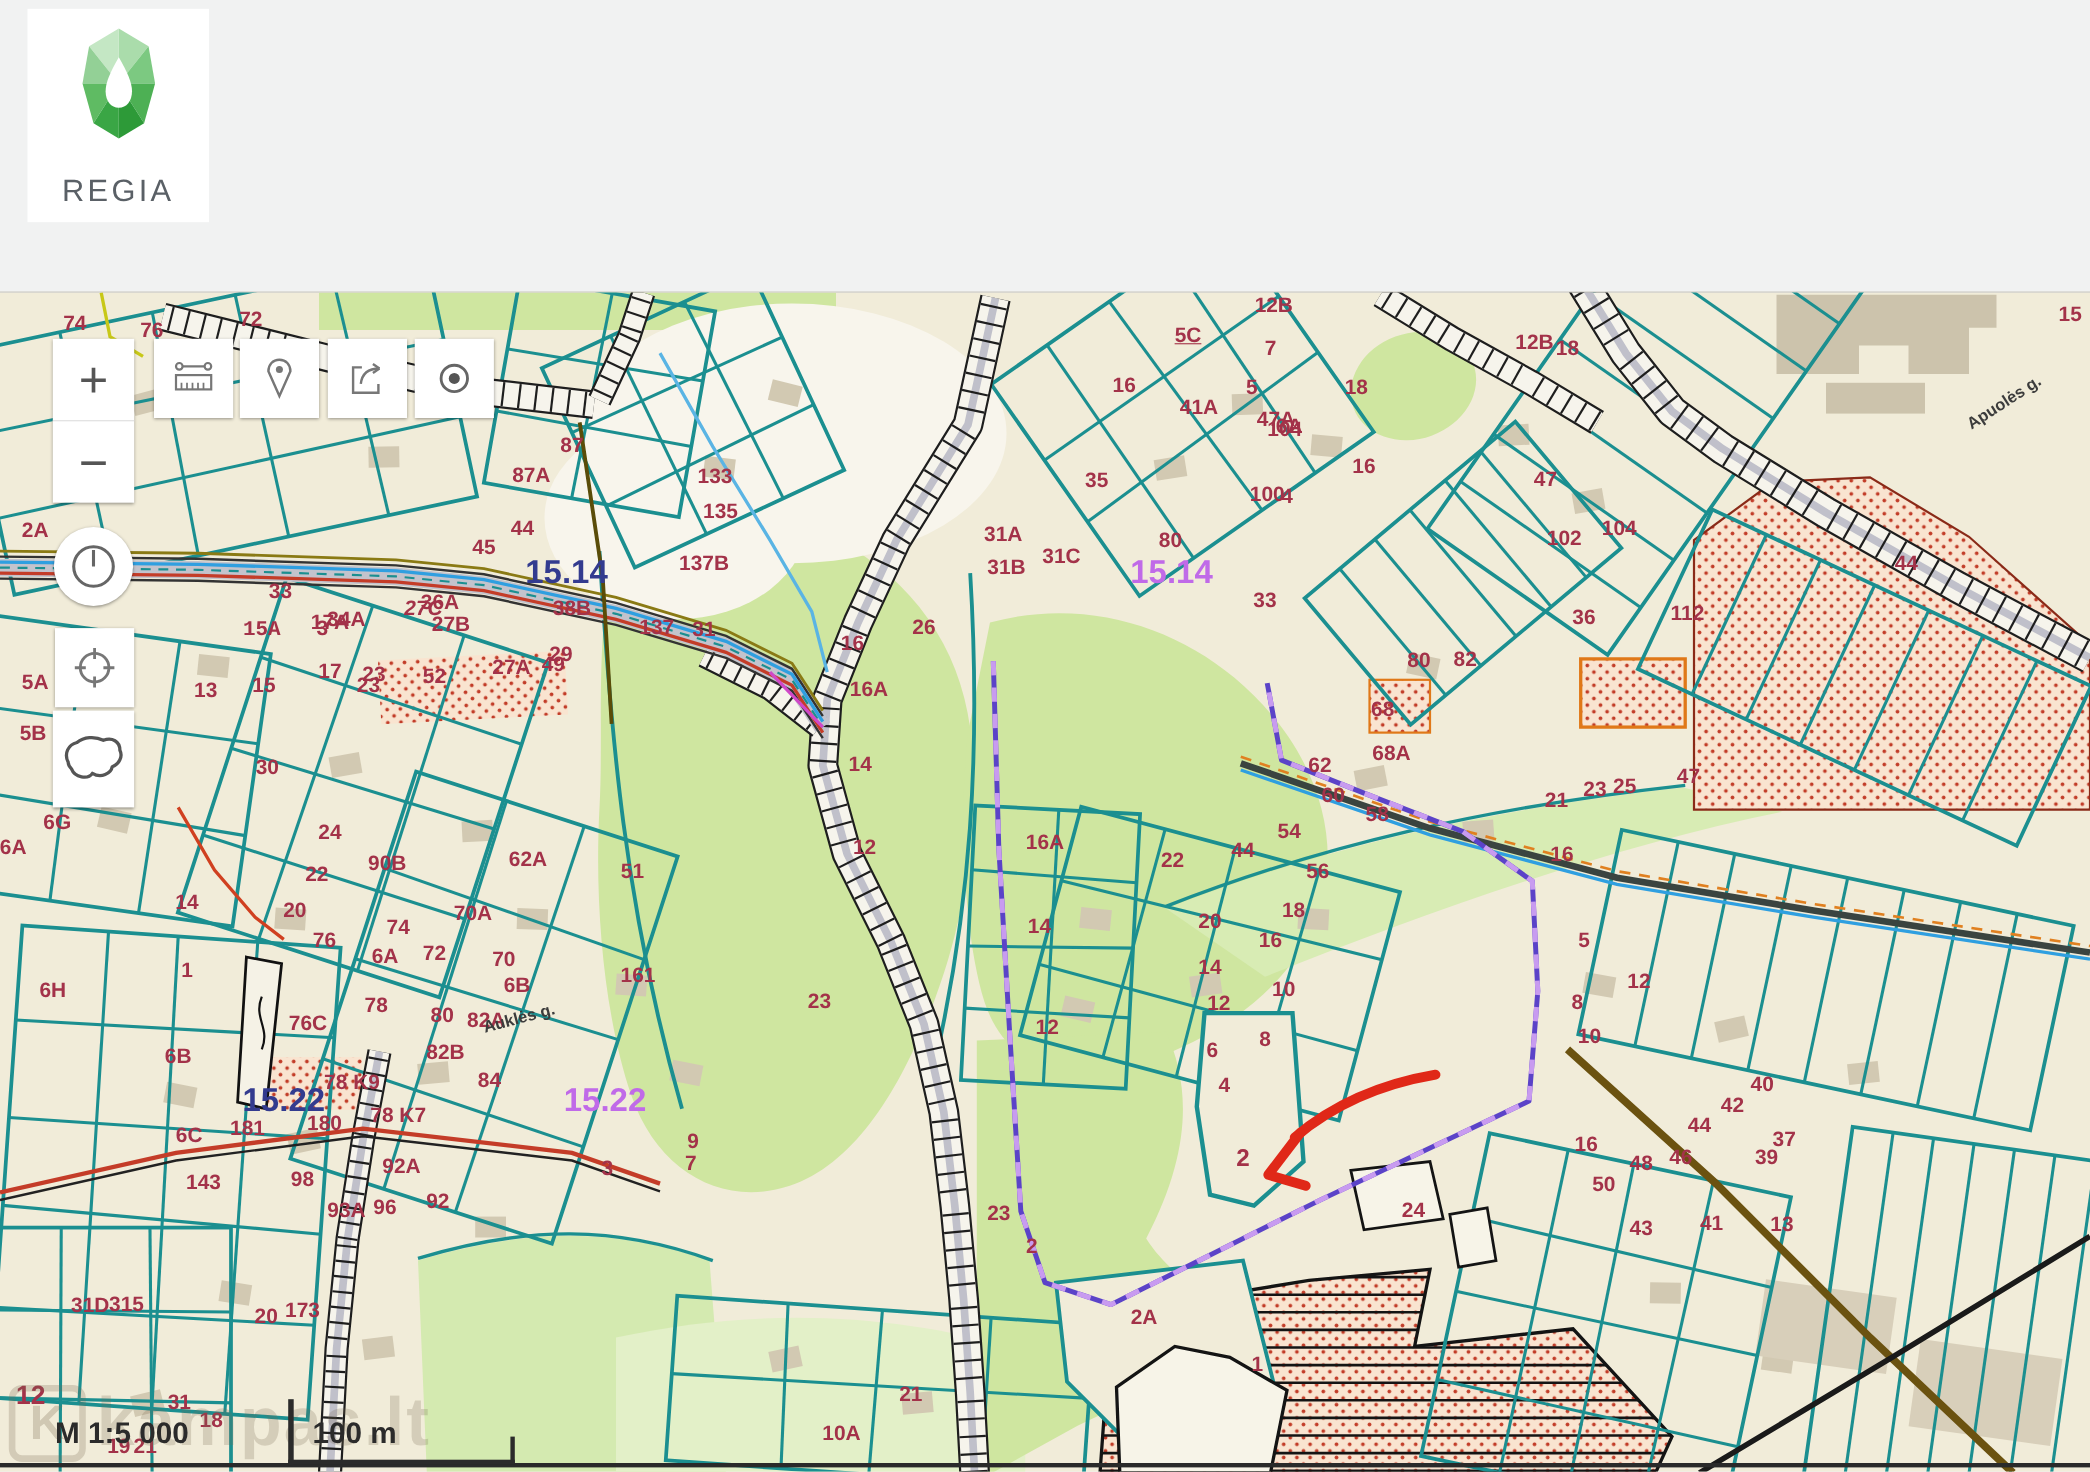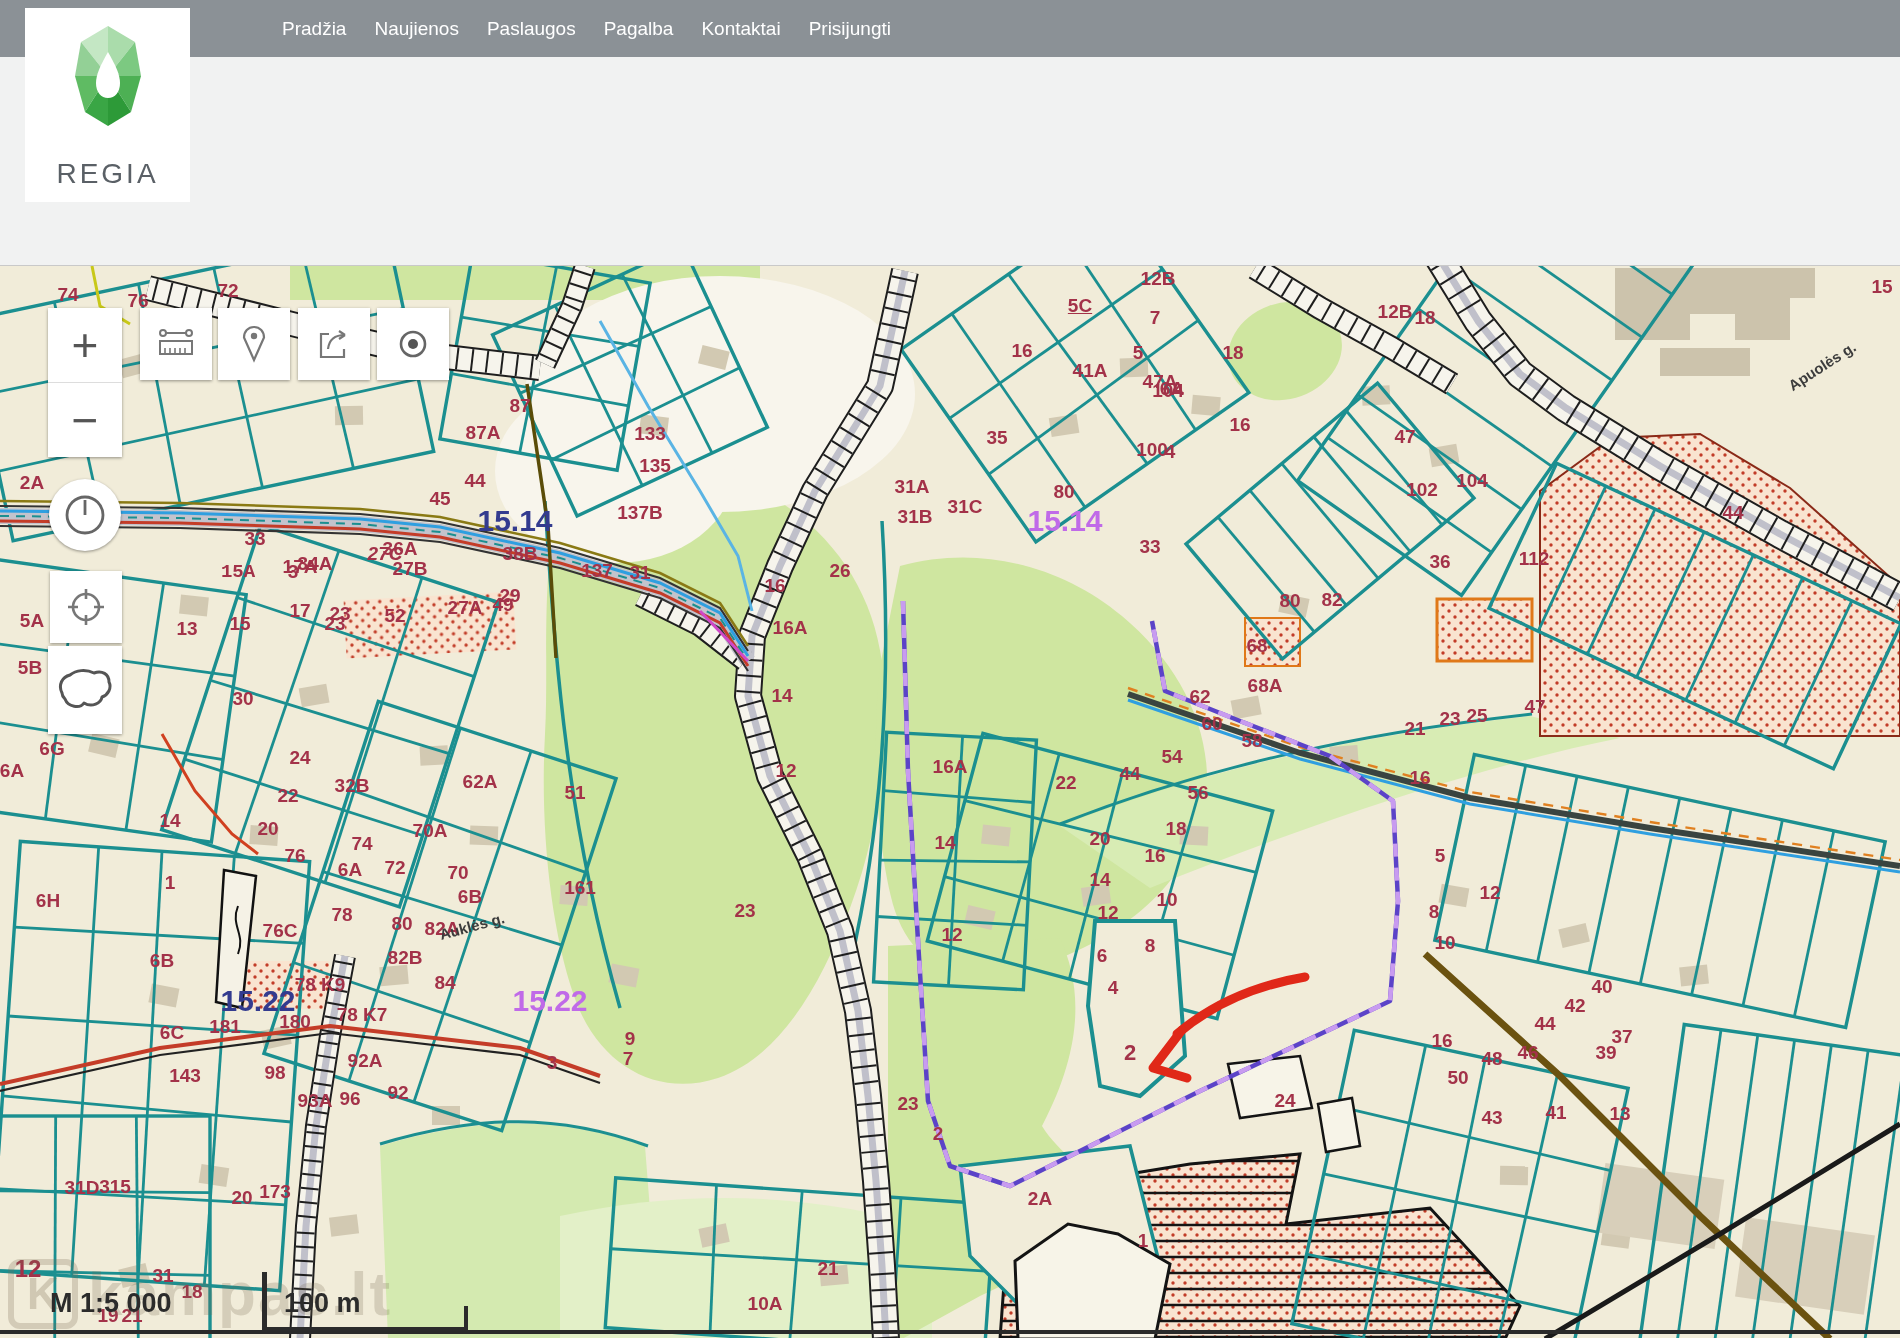--- a/index.html
+++ b/index.html
@@ -35,30 +35,20 @@
   #scalebar-label{position:absolute;left:284px;top:1022px;color:#2b2b2b;font-size:27px;font-weight:bold;}
   #watermark{position:absolute;left:8px;top:992px;display:flex;align-items:center;gap:10px;opacity:.55;pointer-events:none;}
   #wm-logo{width:58px;height:58px;border:6px solid rgba(120,105,80,.45);border-radius:12px;color:rgba(120,105,80,.5);font-size:44px;font-weight:bold;display:flex;align-items:center;justify-content:center;}
   #wm-text{color:rgba(120,105,80,.42);font-size:62px;font-weight:bold;letter-spacing:2px;}
 </style>
 </head>
 <body>
 
 <div id="stage">
 
-  <div id="topbar">
-    <nav id="nav">
-        <a href="#">Pradžia</a>
-        <a href="#">Naujienos</a>
-        <a href="#">Paslaugos</a>
-        <a href="#">Pagalba</a>
-        <a href="#">Kontaktai</a>
-        <a href="#">Prisijungti</a>
-      </nav>
-  </div>
 
   <div id="logobox">
     <svg width="165" height="150" viewBox="0 0 165 150">
       <g transform="translate(48,18) scale(1)">
         <polygon points="35,0 62,16 35,50" fill="#aadcab"></polygon>
         <polygon points="35,0 8,16 35,50" fill="#c4e7c4"></polygon>
         <polygon points="62,16 68,50 35,50" fill="#7cc981"></polygon>
         <polygon points="8,16 2,50 35,50" fill="#93d096"></polygon>
         <polygon points="68,50 58,86 35,50" fill="#4db054"></polygon>
         <polygon points="2,50 12,86 35,50" fill="#5fbb63"></polygon>
@@ -576,21 +566,21 @@
         <div class="plabel" style="left: 335px; top: 358px;">23</div>
         <div class="plabel" style="left: 32px; top: 355px;">5A</div>
         <div class="plabel" style="left: 30px; top: 402px;">5B</div>
         <div class="plabel" style="left: 255px; top: 273px;">33</div>
         <div class="plabel" style="left: 243px; top: 433px;">30</div>
         <div class="plabel" style="left: 315px; top: 298px;">34A</div>
         <div class="plabel" style="left: 293px; top: 306px;">3</div>
         <div class="plabel" style="left: 400px; top: 283px;">36A</div>
         <div class="plabel" style="left: 520px; top: 288px;">38B</div>
         <div class="plabel" style="left: 300px; top: 492px;">24</div>
-        <div class="plabel" style="left: 352px; top: 520px;">32B</div>
+        <div class="plabel" style="left: 352px; top: 520px;">90B</div>
         <div class="plabel" style="left: 288px; top: 530px;">22</div>
         <div class="plabel" style="left: 268px; top: 563px;">20</div>
         <div class="plabel" style="left: 295px; top: 590px;">76</div>
         <div class="plabel" style="left: 350px; top: 604px;">6A</div>
         <div class="plabel" style="left: 362px; top: 578px;">74</div>
         <div class="plabel" style="left: 395px; top: 602px;">72</div>
         <div class="plabel" style="left: 430px; top: 565px;">70A</div>
         <div class="plabel" style="left: 458px; top: 607px;">70</div>
         <div class="plabel" style="left: 480px; top: 516px;">62A</div>
         <div class="plabel" style="left: 575px; top: 527px;">51</div>

